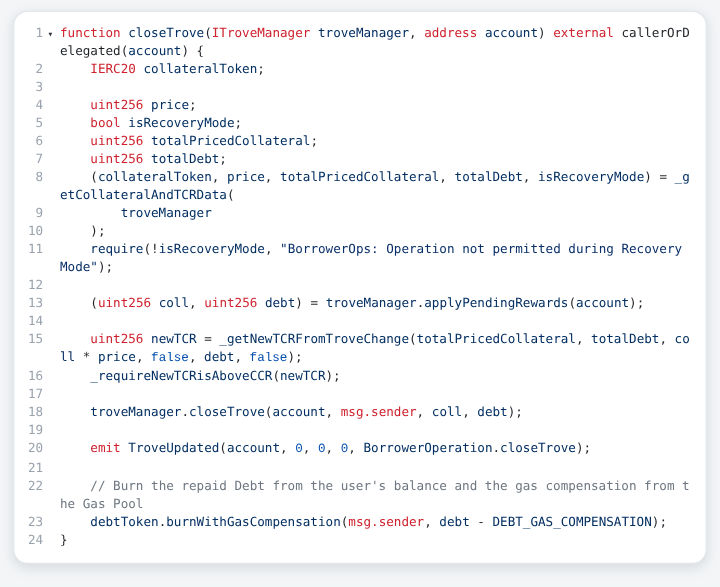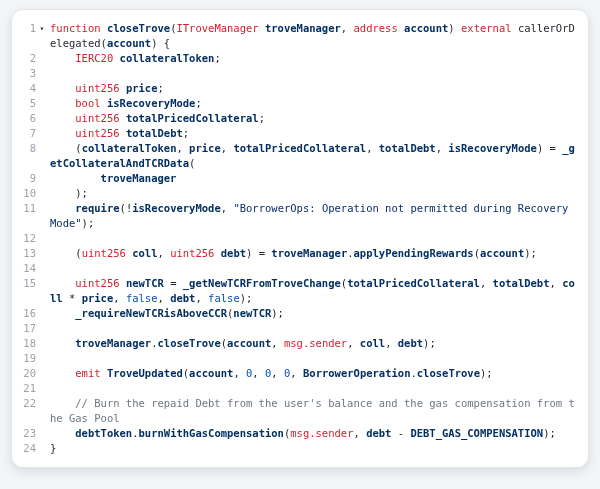--- a/index.html
+++ b/index.html
@@ -56,22 +56,22 @@
   .line {
     flex: 1 1 auto;
     min-width: 0;
     padding-left: 2px;
     white-space: pre-wrap;
     word-break: break-all;
   }
   .line:empty::after { content: "\00a0"; }
   .tok-pl  { color: var(--pl,  #1f2328); }
   .tok-kw  { color: var(--kw,  #cf222e); }
-  .tok-id  { color: var(--id,  #032f62); font-weight: bold; }
-  .tok-num { color: var(--num, #0550ae); }
+  .tok-id  { color: var(--id,  #032f62); }
+  .tok-num { color: var(--num, #0550ae); font-family: Liberation Mono, monospace; }
   .tok-str { color: var(--str, #0a3069); }
   .tok-com { color: var(--com, #6e7781); }
 </style>
 </head>
 <body style="background: rgb(243, 245, 247);">
 
 <div class="card" style="background: rgb(255, 255, 255); border-color: rgb(227, 230, 234);">
   <pre class="code"><div class="row"><span class="gutter"><span class="lnum" style="color: rgb(154, 163, 173);">1</span><span class="fold">▾</span></span><span class="line"><span class="tok-kw">function</span><span class="tok-pl"> </span><span class="tok-id">closeTrove</span><span class="tok-pl">(</span><span class="tok-kw">ITroveManager</span><span class="tok-pl"> </span><span class="tok-id">troveManager</span><span class="tok-pl">, </span><span class="tok-kw">address</span><span class="tok-pl"> </span><span class="tok-id">account</span><span class="tok-pl">) </span><span class="tok-kw">external</span><span class="tok-pl"> callerOrDelegated(</span><span class="tok-id">account</span><span class="tok-pl">) {</span></span></div><div class="row"><span class="gutter"><span class="lnum" style="color: rgb(154, 163, 173);">2</span><span class="fold"></span></span><span class="line"><span class="tok-pl">    </span><span class="tok-kw">IERC20</span><span class="tok-pl"> </span><span class="tok-id">collateralToken</span><span class="tok-pl">;</span></span></div><div class="row"><span class="gutter"><span class="lnum" style="color: rgb(154, 163, 173);">3</span><span class="fold"></span></span><span class="line"></span></div><div class="row"><span class="gutter"><span class="lnum" style="color: rgb(154, 163, 173);">4</span><span class="fold"></span></span><span class="line"><span class="tok-pl">    </span><span class="tok-kw">uint256</span><span class="tok-pl"> </span><span class="tok-id">price</span><span class="tok-pl">;</span></span></div><div class="row"><span class="gutter"><span class="lnum" style="color: rgb(154, 163, 173);">5</span><span class="fold"></span></span><span class="line"><span class="tok-pl">    </span><span class="tok-kw">bool</span><span class="tok-pl"> </span><span class="tok-id">isRecoveryMode</span><span class="tok-pl">;</span></span></div><div class="row"><span class="gutter"><span class="lnum" style="color: rgb(154, 163, 173);">6</span><span class="fold"></span></span><span class="line"><span class="tok-pl">    </span><span class="tok-kw">uint256</span><span class="tok-pl"> </span><span class="tok-id">totalPricedCollateral</span><span class="tok-pl">;</span></span></div><div class="row"><span class="gutter"><span class="lnum" style="color: rgb(154, 163, 173);">7</span><span class="fold"></span></span><span class="line"><span class="tok-pl">    </span><span class="tok-kw">uint256</span><span class="tok-pl"> </span><span class="tok-id">totalDebt</span><span class="tok-pl">;</span></span></div><div class="row"><span class="gutter"><span class="lnum" style="color: rgb(154, 163, 173);">8</span><span class="fold"></span></span><span class="line"><span class="tok-pl">    (</span><span class="tok-id">collateralToken</span><span class="tok-pl">, </span><span class="tok-id">price</span><span class="tok-pl">, </span><span class="tok-id">totalPricedCollateral</span><span class="tok-pl">, </span><span class="tok-id">totalDebt</span><span class="tok-pl">, </span><span class="tok-id">isRecoveryMode</span><span class="tok-pl">) = </span><span class="tok-id">_getCollateralAndTCRData</span><span class="tok-pl">(</span></span></div><div class="row"><span class="gutter"><span class="lnum" style="color: rgb(154, 163, 173);">9</span><span class="fold"></span></span><span class="line"><span class="tok-pl">        </span><span class="tok-id">troveManager</span></span></div><div class="row"><span class="gutter"><span class="lnum" style="color: rgb(154, 163, 173);">10</span><span class="fold"></span></span><span class="line"><span class="tok-pl">    );</span></span></div><div class="row"><span class="gutter"><span class="lnum" style="color: rgb(154, 163, 173);">11</span><span class="fold"></span></span><span class="line"><span class="tok-pl">    </span><span class="tok-id">require</span><span class="tok-pl">(!</span><span class="tok-id">isRecoveryMode</span><span class="tok-pl">, </span><span class="tok-str">"BorrowerOps: Operation not permitted during Recovery Mode"</span><span class="tok-pl">);</span></span></div><div class="row"><span class="gutter"><span class="lnum" style="color: rgb(154, 163, 173);">12</span><span class="fold"></span></span><span class="line"></span></div><div class="row"><span class="gutter"><span class="lnum" style="color: rgb(154, 163, 173);">13</span><span class="fold"></span></span><span class="line"><span class="tok-pl">    (</span><span class="tok-kw">uint256</span><span class="tok-pl"> </span><span class="tok-id">coll</span><span class="tok-pl">, </span><span class="tok-kw">uint256</span><span class="tok-pl"> </span><span class="tok-id">debt</span><span class="tok-pl">) = </span><span class="tok-id">troveManager</span><span class="tok-pl">.</span><span class="tok-id">applyPendingRewards</span><span class="tok-pl">(</span><span class="tok-id">account</span><span class="tok-pl">);</span></span></div><div class="row"><span class="gutter"><span class="lnum" style="color: rgb(154, 163, 173);">14</span><span class="fold"></span></span><span class="line"></span></div><div class="row"><span class="gutter"><span class="lnum" style="color: rgb(154, 163, 173);">15</span><span class="fold"></span></span><span class="line"><span class="tok-pl">    </span><span class="tok-kw">uint256</span><span class="tok-pl"> </span><span class="tok-id">newTCR</span><span class="tok-pl"> = </span><span class="tok-id">_getNewTCRFromTroveChange</span><span class="tok-pl">(</span><span class="tok-id">totalPricedCollateral</span><span class="tok-pl">, </span><span class="tok-id">totalDebt</span><span class="tok-pl">, </span><span class="tok-id">coll</span><span class="tok-pl"> * </span><span class="tok-id">price</span><span class="tok-pl">, </span><span class="tok-num">false</span><span class="tok-pl">, </span><span class="tok-id">debt</span><span class="tok-pl">, </span><span class="tok-num">false</span><span class="tok-pl">);</span></span></div><div class="row"><span class="gutter"><span class="lnum" style="color: rgb(154, 163, 173);">16</span><span class="fold"></span></span><span class="line"><span class="tok-pl">    </span><span class="tok-id">_requireNewTCRisAboveCCR</span><span class="tok-pl">(</span><span class="tok-id">newTCR</span><span class="tok-pl">);</span></span></div><div class="row"><span class="gutter"><span class="lnum" style="color: rgb(154, 163, 173);">17</span><span class="fold"></span></span><span class="line"></span></div><div class="row"><span class="gutter"><span class="lnum" style="color: rgb(154, 163, 173);">18</span><span class="fold"></span></span><span class="line"><span class="tok-pl">    </span><span class="tok-id">troveManager</span><span class="tok-pl">.</span><span class="tok-id">closeTrove</span><span class="tok-pl">(</span><span class="tok-id">account</span><span class="tok-pl">, </span><span class="tok-kw">msg.sender</span><span class="tok-pl">, </span><span class="tok-id">coll</span><span class="tok-pl">, </span><span class="tok-id">debt</span><span class="tok-pl">);</span></span></div><div class="row"><span class="gutter"><span class="lnum" style="color: rgb(154, 163, 173);">19</span><span class="fold"></span></span><span class="line"></span></div><div class="row"><span class="gutter"><span class="lnum" style="color: rgb(154, 163, 173);">20</span><span class="fold"></span></span><span class="line"><span class="tok-pl">    </span><span class="tok-kw">emit</span><span class="tok-pl"> </span><span class="tok-id">TroveUpdated</span><span class="tok-pl">(</span><span class="tok-id">account</span><span class="tok-pl">, </span><span class="tok-num">0</span><span class="tok-pl">, </span><span class="tok-num">0</span><span class="tok-pl">, </span><span class="tok-num">0</span><span class="tok-pl">, </span><span class="tok-id">BorrowerOperation</span><span class="tok-pl">.</span><span class="tok-id">closeTrove</span><span class="tok-pl">);</span></span></div><div class="row"><span class="gutter"><span class="lnum" style="color: rgb(154, 163, 173);">21</span><span class="fold"></span></span><span class="line"></span></div><div class="row"><span class="gutter"><span class="lnum" style="color: rgb(154, 163, 173);">22</span><span class="fold"></span></span><span class="line"><span class="tok-pl">    </span><span class="tok-com">// Burn the repaid Debt from the user's balance and the gas compensation from the Gas Pool</span></span></div><div class="row"><span class="gutter"><span class="lnum" style="color: rgb(154, 163, 173);">23</span><span class="fold"></span></span><span class="line"><span class="tok-pl">    </span><span class="tok-id">debtToken</span><span class="tok-pl">.</span><span class="tok-id">burnWithGasCompensation</span><span class="tok-pl">(</span><span class="tok-kw">msg.sender</span><span class="tok-pl">, </span><span class="tok-id">debt</span><span class="tok-pl"> - </span><span class="tok-id">DEBT_GAS_COMPENSATION</span><span class="tok-pl">);</span></span></div><div class="row"><span class="gutter"><span class="lnum" style="color: rgb(154, 163, 173);">24</span><span class="fold"></span></span><span class="line"><span class="tok-pl">}</span></span></div></pre>
 </div>
 

